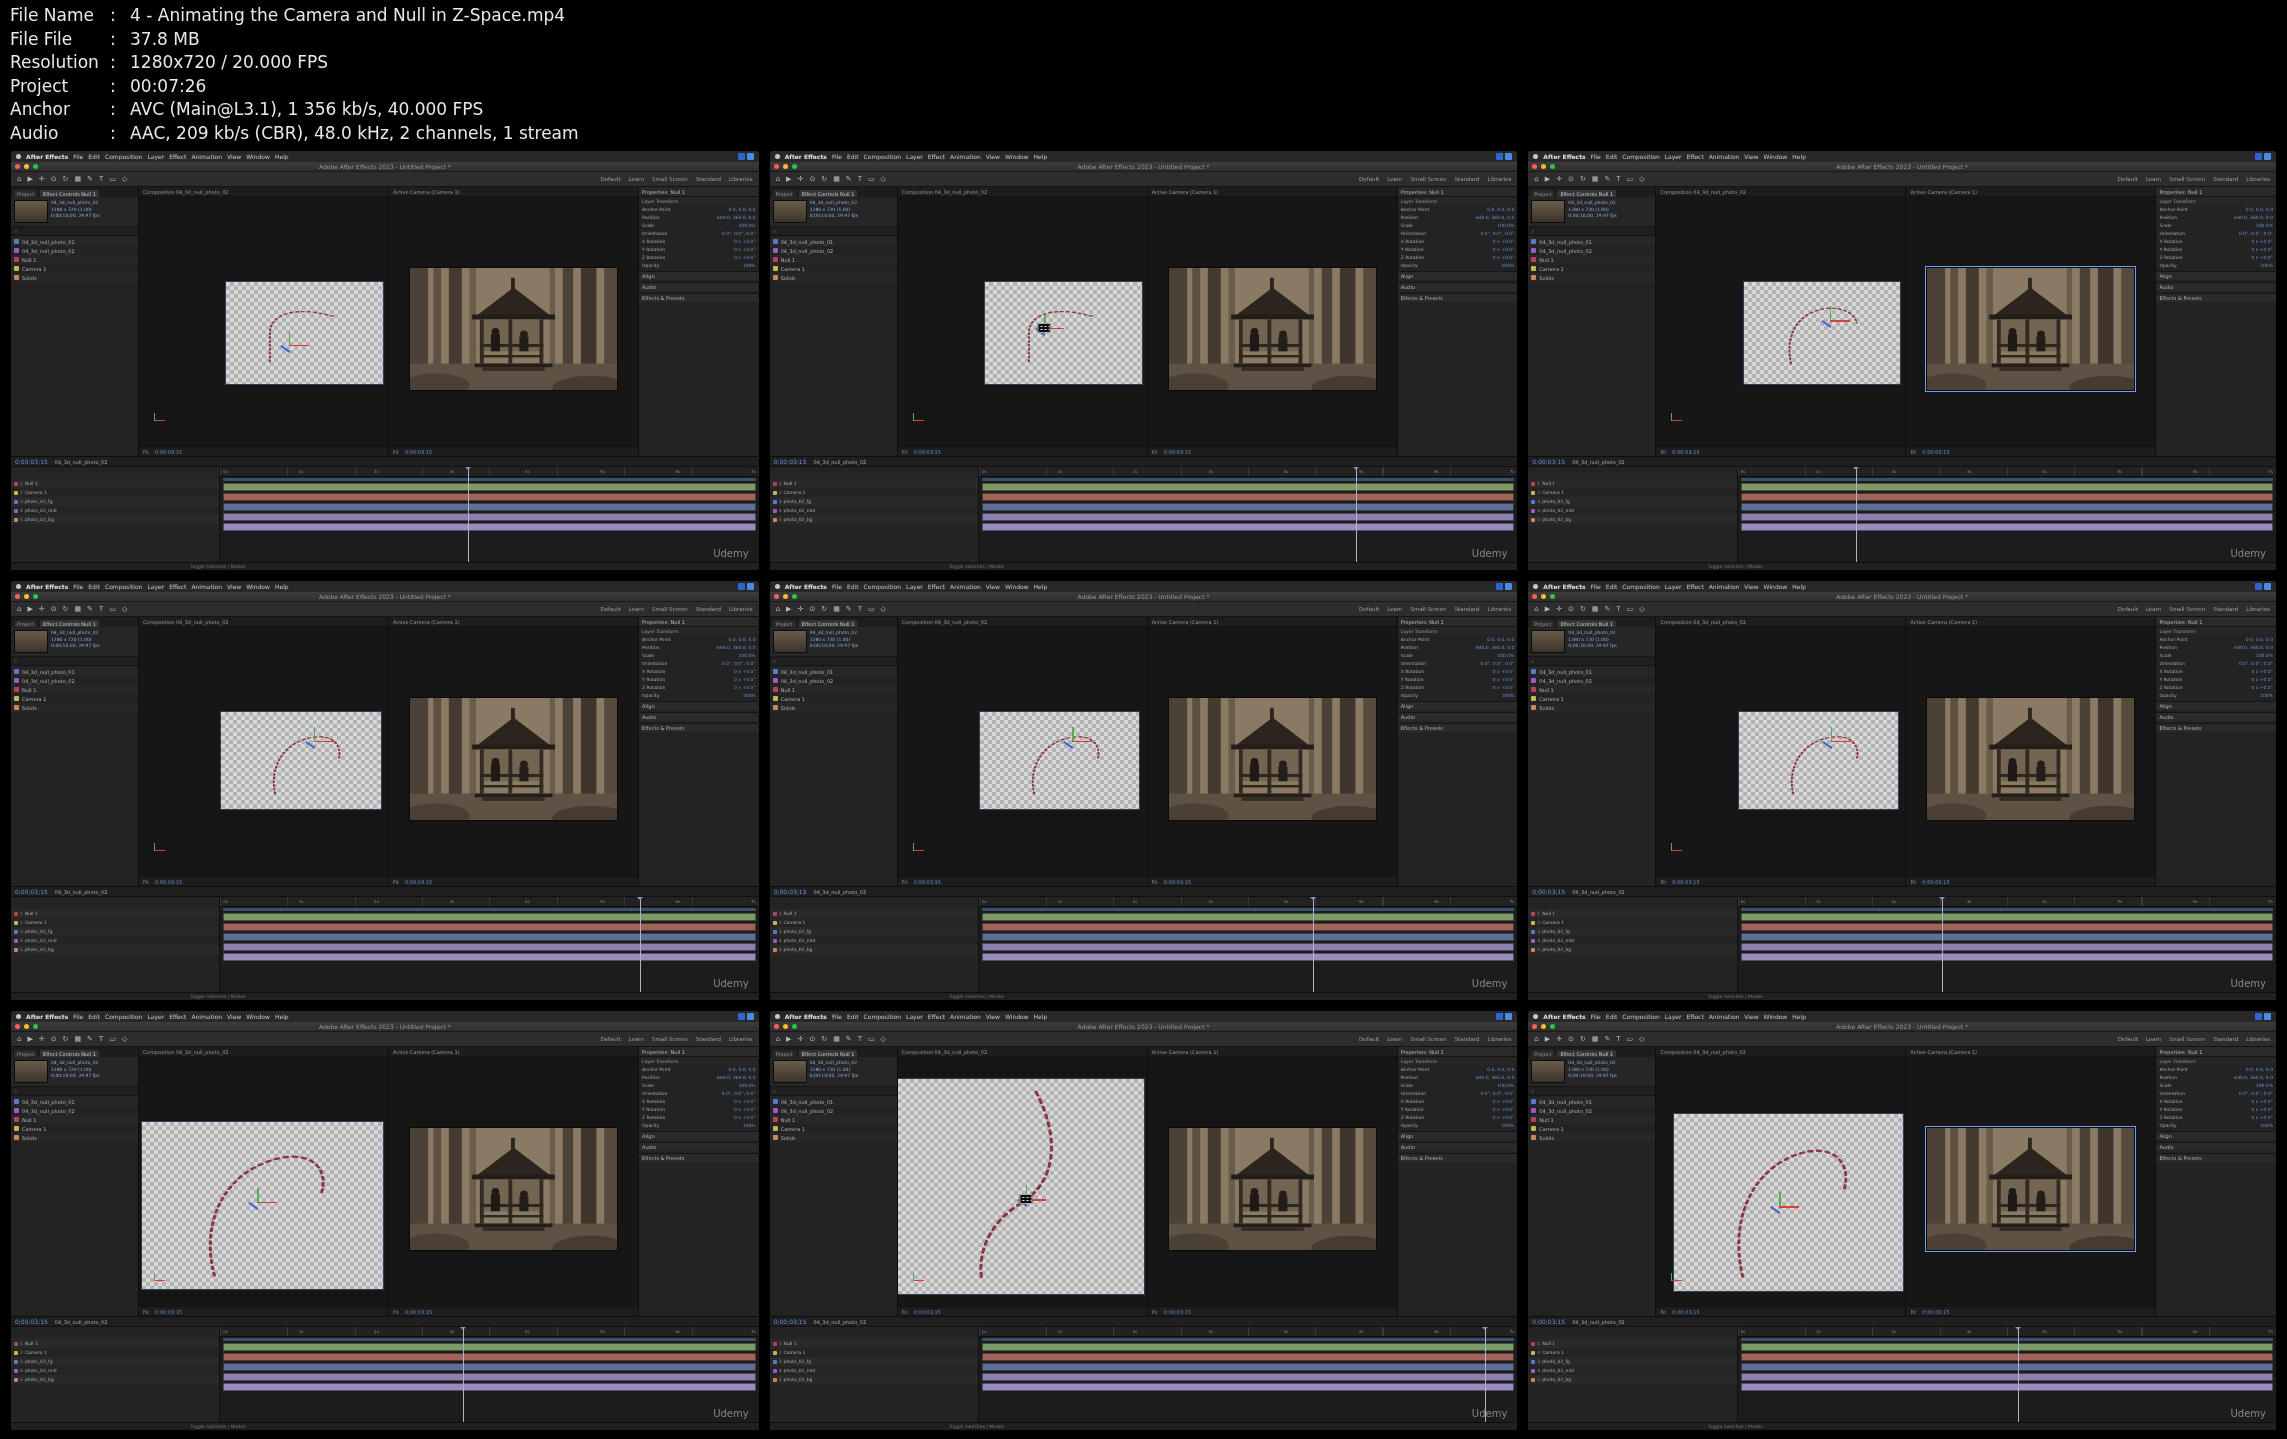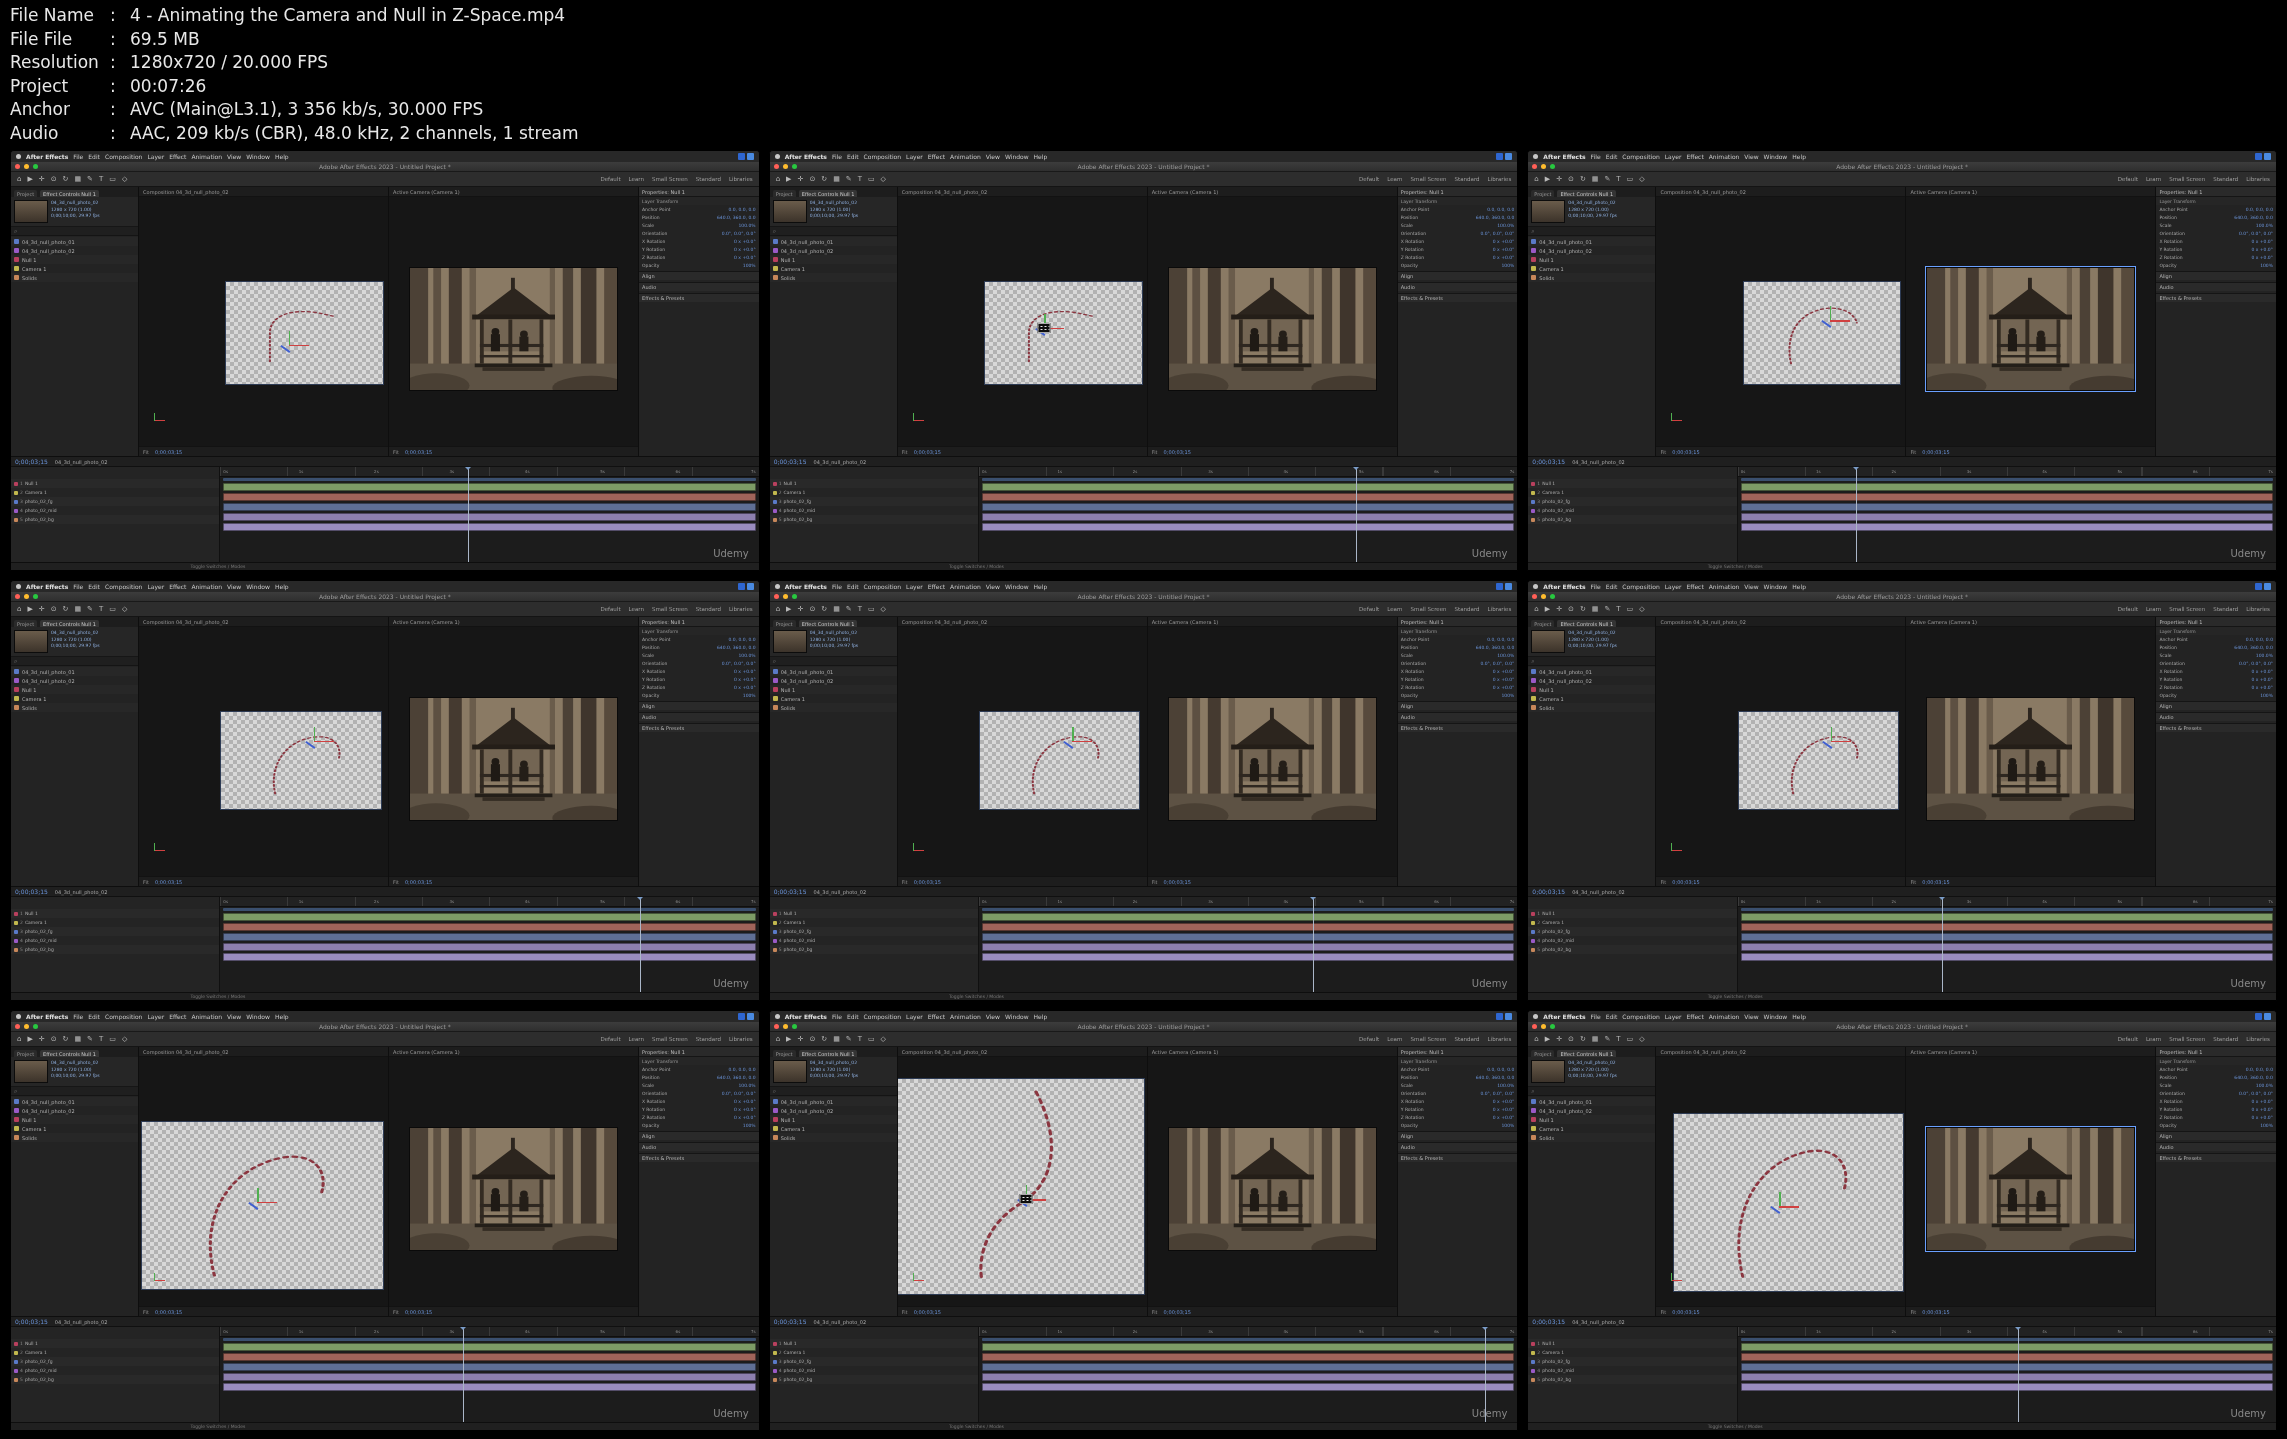--- a/index.html
+++ b/index.html
@@ -147,36 +147,36 @@
 
 <div class="meta">
   <div class="meta-row">
     <span class="meta-label">File Name</span>
     <span class="meta-colon">:</span>
     <span class="meta-value">4 - Animating the Camera and Null in Z-Space.mp4</span>
   </div>
   <div class="meta-row">
     <span class="meta-label">File File</span>
     <span class="meta-colon">:</span>
-    <span class="meta-value">69.5 MB</span>
+    <span class="meta-value">37.8 MB</span>
   </div>
   <div class="meta-row">
     <span class="meta-label">Resolution</span>
     <span class="meta-colon">:</span>
     <span class="meta-value">1280x720 / 20.000 FPS</span>
   </div>
   <div class="meta-row">
     <span class="meta-label">Project</span>
     <span class="meta-colon">:</span>
     <span class="meta-value">00:07:26</span>
   </div>
   <div class="meta-row">
     <span class="meta-label">Anchor</span>
     <span class="meta-colon">:</span>
-    <span class="meta-value">AVC (Main@L3.1), 3 356 kb/s, 30.000 FPS</span>
+    <span class="meta-value">AVC (Main@L3.1), 1 356 kb/s, 40.000 FPS</span>
   </div>
   <div class="meta-row">
     <span class="meta-label">Audio</span>
     <span class="meta-colon">:</span>
     <span class="meta-value">AAC, 209 kb/s (CBR), 48.0 kHz, 2 channels, 1 stream</span>
   </div>
 </div>
 
 <div class="grid">
   <div class="ae-frame" style="--ck-l: 35%; --ck-t: 34%; --ck-w: 63%; --ck-h: 41%; --nx: 40%; --ny: 62%; --ph: 46%;">

